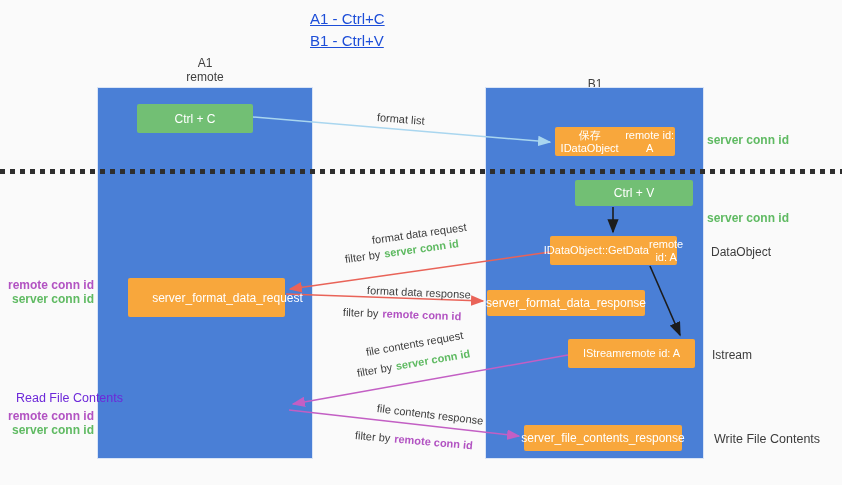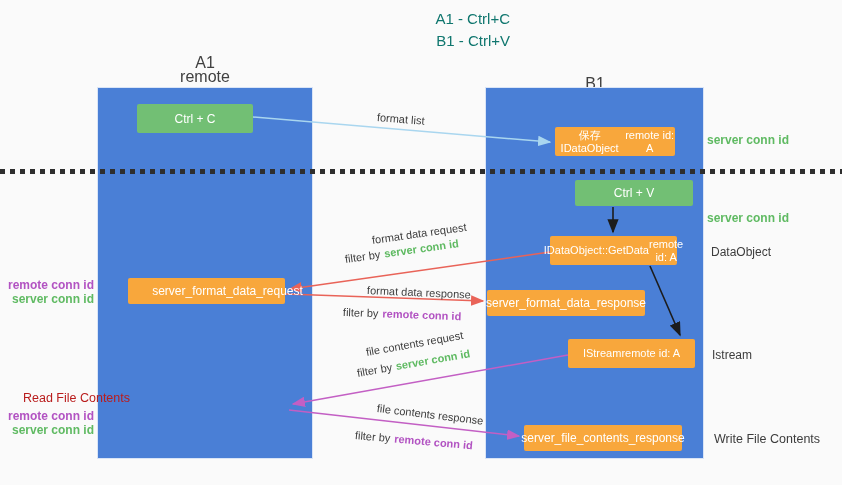--- a/index.html
+++ b/index.html
@@ -2,43 +2,43 @@
 <html><head>
 <meta charset="utf-8">
 <style>
   html,body{margin:0;padding:0;background:#fafafa;}
   #canvas{
     position:relative;width:842px;height:485px;background:#fafafa;overflow:hidden;
     font-family:"Liberation Sans","DejaVu Sans",sans-serif;color:#3c3c3c;
   }
   .abs{position:absolute;}
   
-  #title{left:310px;top:8px;width:200px;text-align:right;font-size:15px;line-height:22px;color:#0f766e;}
+  #title{left:310px;top:8px;width:200px;text-align:left;font-size:15px;line-height:22px;color:#1d4ed8;text-decoration:underline;}
   
-  .lane-hdr{width:160px;text-align:center;font-size:16px;line-height:14px;color:#404040;top:56px;}
+  .lane-hdr{width:160px;text-align:center;font-size:12px;line-height:14px;color:#404040;top:56px;}
   
   .lane{top:87px;height:372px;background:#4a7fd6;border:1px solid #d9e4f6;box-sizing:border-box;}
   #lane-a1{left:97px;width:216px;}
   #lane-b1{left:485px;width:219px;}
   
   #dotted{left:0;top:169px;width:842px;height:5px;
     background:repeating-linear-gradient(to right,#2e2e2e 0 5px,transparent 5px 10px);z-index:3;}
   
   .node{display:flex;align-items:center;justify-content:center;text-align:center;
     color:#ffffff;box-sizing:border-box;z-index:4;border-radius:2px;}
   .green{background:#72bf74;font-size:12px;}
   .orange{background:#f8a73c;}
   .one-line{font-size:12px;}
   .two-line{font-size:11px;line-height:13px;flex-direction:row;}
   #ctrl-c{left:137px;top:104px;width:116px;height:29px;}
   #ctrl-v{left:575px;top:180px;width:118px;height:26px;}
   #save-obj{left:555px;top:127px;width:120px;height:29px;}
   #getdata{left:550px;top:236px;width:127px;height:29px;}
   #istream{left:568px;top:339px;width:127px;height:29px;}
-  #fmt-req{left:128px;top:278px;width:157px;height:26px;padding-left:42px;}
+  #fmt-req{left:128px;top:278px;width:157px;height:39px;padding-left:42px;}
   #fmt-resp{left:487px;top:290px;width:158px;height:26px;}
   #file-req{left:128px;top:393px;width:160px;height:26px;}
   #file-resp{left:524px;top:425px;width:158px;height:26px;}
   
   .alabel{font-size:11px;color:#3d3d3d;white-space:nowrap;z-index:5;transform-origin:left center;}
   .conn-green{color:#5fba62;font-weight:bold;}
   .conn-purple{color:#b253c2;font-weight:bold;}
   .filter-gap{margin-right:4px;}
   #lbl-format-list{left:377px;top:111px;transform:rotate(4.6deg);}
   #lbl-fdr{left:372px;top:234px;transform:rotate(-8deg);}
@@ -50,21 +50,21 @@
   #lbl-fcresp{left:377px;top:402px;transform:rotate(6.8deg);}
   #lbl-filter4{left:355px;top:429px;transform:rotate(5deg);}
   
   .side{font-size:12px;white-space:nowrap;z-index:5;}
   .side-bold{font-weight:bold;}
   #sc-top{left:707px;top:133px;}
   #sc-mid{left:707px;top:211px;}
   #lbl-dataobject{left:711px;top:245px;color:#3c3c3c;}
   #lbl-istream{left:712px;top:348px;color:#3c3c3c;}
   #lbl-write{left:714px;top:432px;color:#3c3c3c;font-size:12.5px;}
-  #lbl-read{left:23px;top:391px;color:#b91c1c;font-size:12.5px;}
+  #lbl-read{left:16px;top:391px;color:#6d28d9;font-size:12.5px;}
   .left-ids{left:0;width:94px;text-align:right;line-height:14px;font-size:12px;z-index:5;}
   #ids-1{top:278px;}
   #ids-2{top:409px;}
   
   #arrows{left:0;top:0;width:842px;height:485px;z-index:4;pointer-events:none;}
 </style>
 </head>
 <body>
 
 <div id="canvas">

